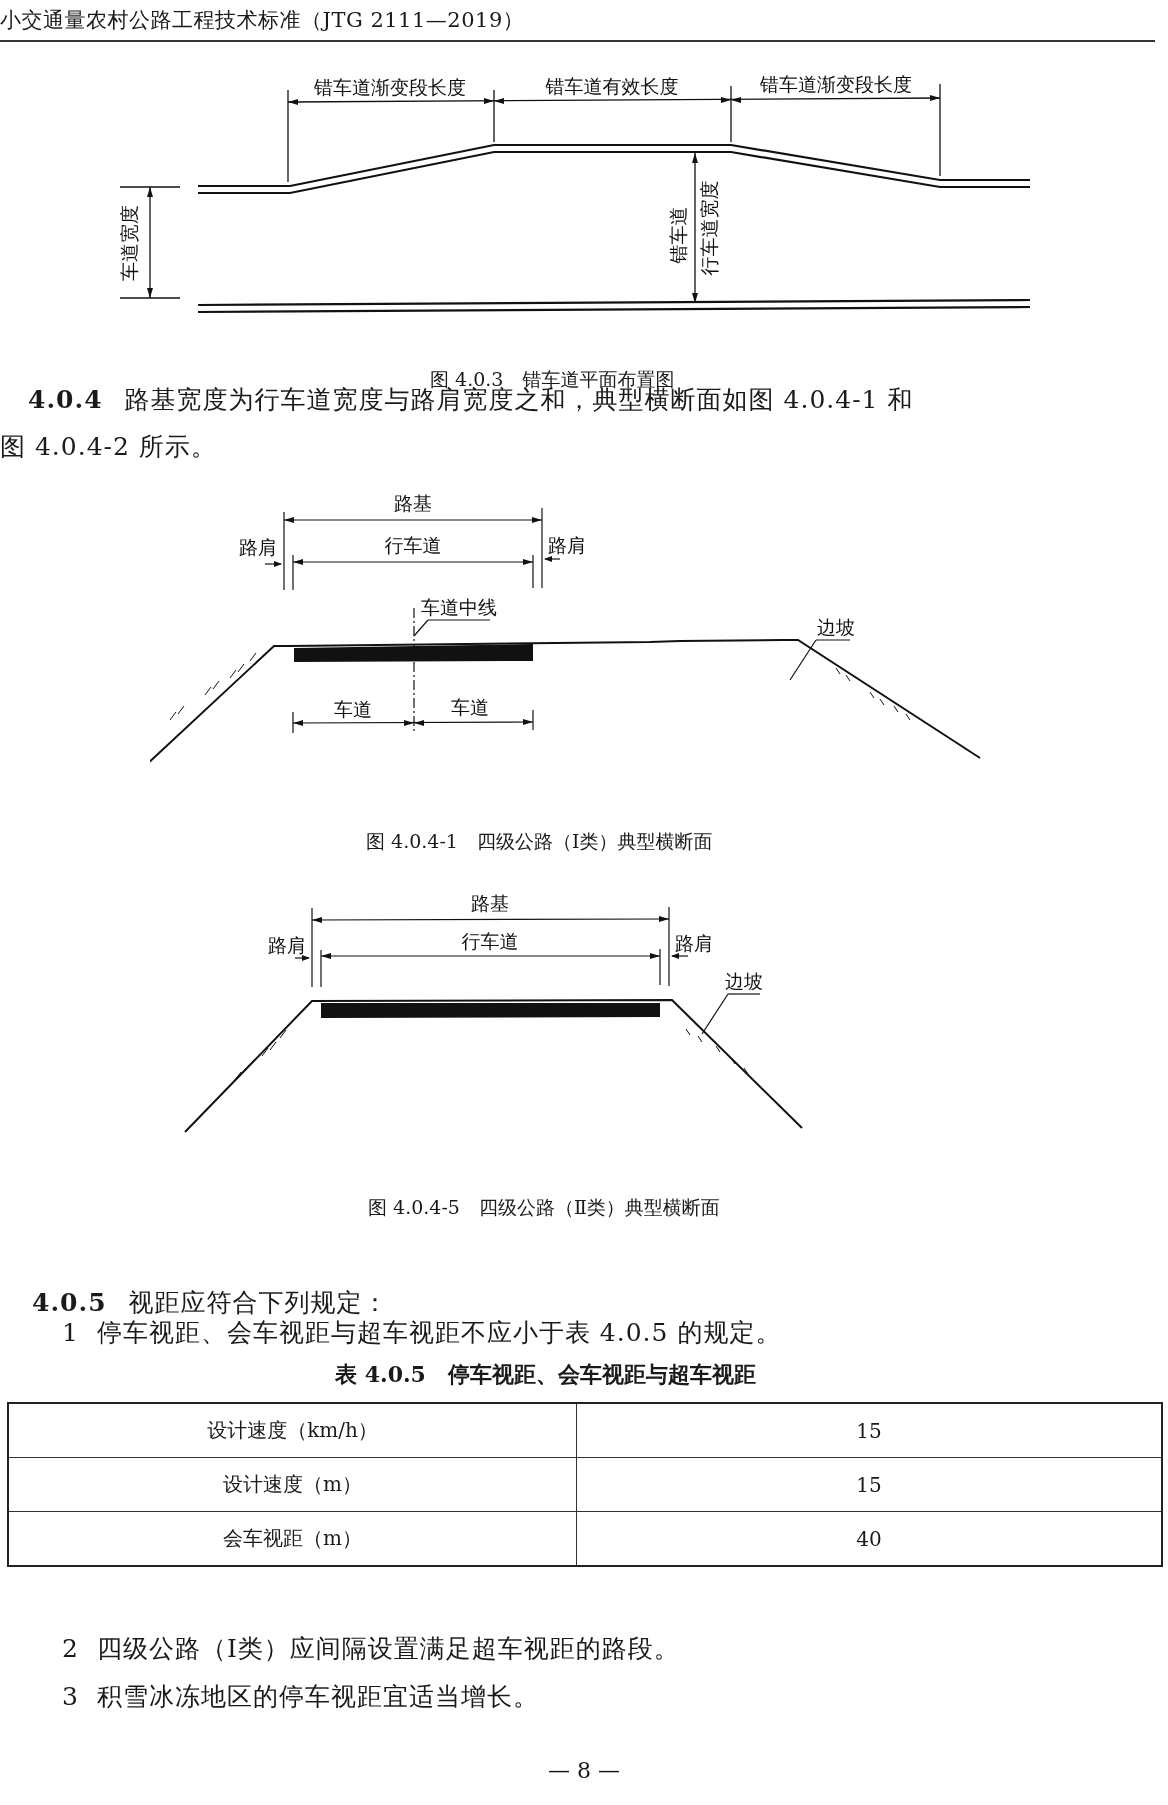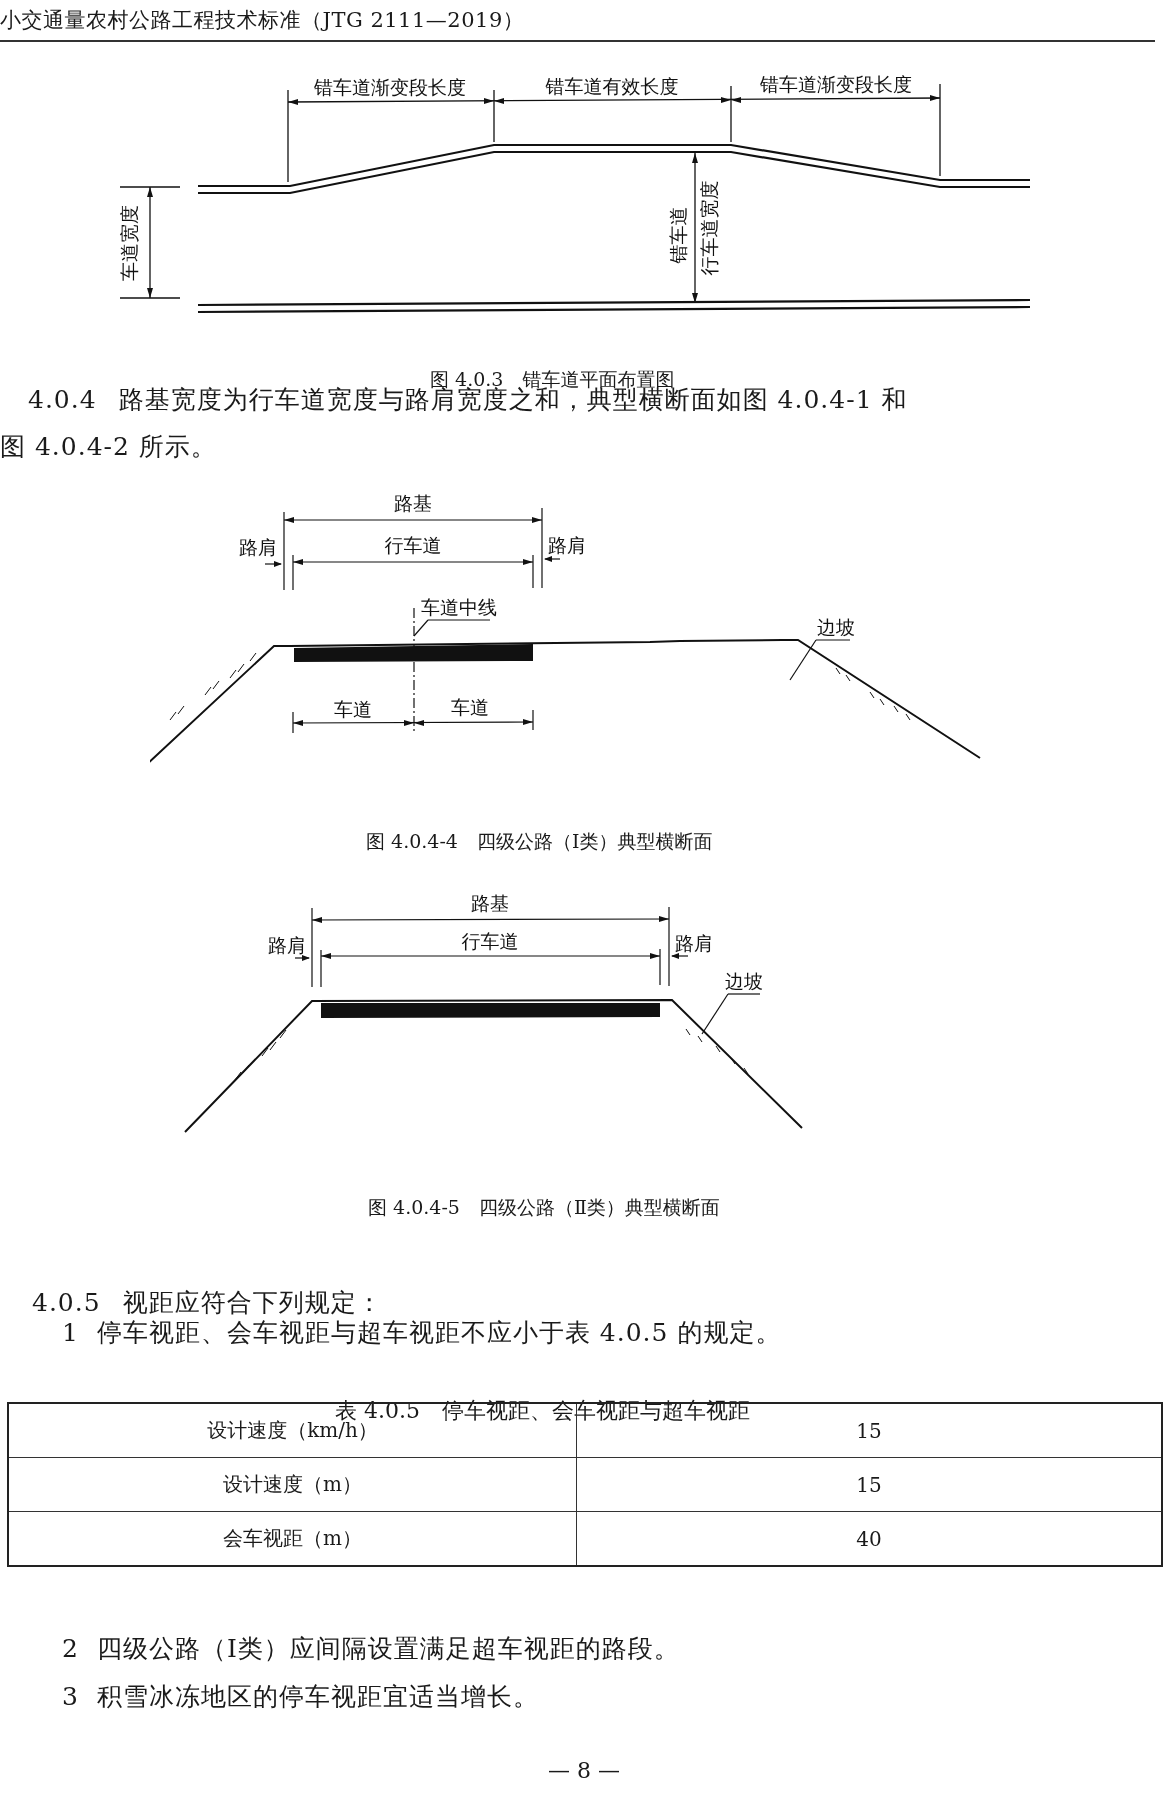--- a/index.html
+++ b/index.html
@@ -4,22 +4,22 @@
 <style>
   html, body { margin: 0; padding: 0; background: #ffffff; }
   body { width: 1168px; height: 1805px; position: relative; overflow: hidden;
          font-family: "DejaVu Serif", "Liberation Serif", serif; color: #1a1a1a; }
   .abs { position: absolute; }
   .header-title { left: 0; top: 6px; font-size: 21px; letter-spacing: 0.5px; white-space: nowrap; }
   .header-rule { left: 0; top: 40px; width: 1155px; height: 2px; background: #333; }
   svg text { font-family: "DejaVu Sans", "Liberation Sans", sans-serif; fill: #111; }
   .caption { font-size: 19px; white-space: nowrap; margin-top: 29px; }
   .para { font-size: 25px; white-space: nowrap; letter-spacing: 1px; }
-  .secnum { font-weight: normal; margin-right: 22px; }
-  .tbl-title { font-size: 22px; font-weight: normal; white-space: nowrap; margin-top: 36px; }
+  .secnum { font-weight: bold; margin-right: 22px; }
+  .tbl-title { font-size: 22px; font-weight: bold; white-space: nowrap; }
   table.sd { position: absolute; left: 7px; top: 1402px; width: 1156px; border-collapse: collapse;
              border: 2px solid #222; }
   table.sd td { border: 1px solid #333; height: 51px; font-size: 20px; text-align: center; }
   table.sd td.l { width: 565px; }
   .pageno { left: 0; width: 1168px; top: 1758px; text-align: center; font-size: 22px; }
 </style>
 </head>
 <body>
 
 <div class="abs header-title">小交通量农村公路工程技术标准（JTG 2111—2019）</div>
@@ -115,21 +115,21 @@
   </g>
   <text x="263" y="30" font-size="19" text-anchor="middle">路基</text>
   <text x="127" y="74" font-size="19" text-anchor="end">路肩</text>
   <text x="398" y="72" font-size="19">路肩</text>
   <text x="263" y="72" font-size="19" text-anchor="middle">行车道</text>
   <text x="309" y="134" font-size="19" text-anchor="middle">车道中线</text>
   <text x="686" y="154" font-size="19" text-anchor="middle">边坡</text>
   <text x="203" y="236" font-size="19" text-anchor="middle">车道</text>
   <text x="320" y="234" font-size="19" text-anchor="middle">车道</text>
 </svg>
-<div class="abs caption" style="left:366px;top:800px">图 4.0.4-4　四级公路（Ⅰ类）典型横断面</div>
+<div class="abs caption" style="left:366px;top:800px">图 4.0.4-1　四级公路（Ⅰ类）典型横断面</div>
 
 <svg class="abs" style="left:150px;top:870px" width="850" height="320">
   <g stroke="#111" fill="none" stroke-width="2">
     <polyline points="35,262 162,131 522,130 652,258"></polyline>
     <g stroke-width="1.2">
       <line x1="162" y1="38" x2="162" y2="117"></line>
         <line x1="171" y1="80" x2="171" y2="117"></line>
       <line x1="510" y1="79" x2="510" y2="115"></line>
         <line x1="519" y1="37" x2="519" y2="116"></line>
       <line x1="162" y1="50" x2="519" y2="49"></line>

